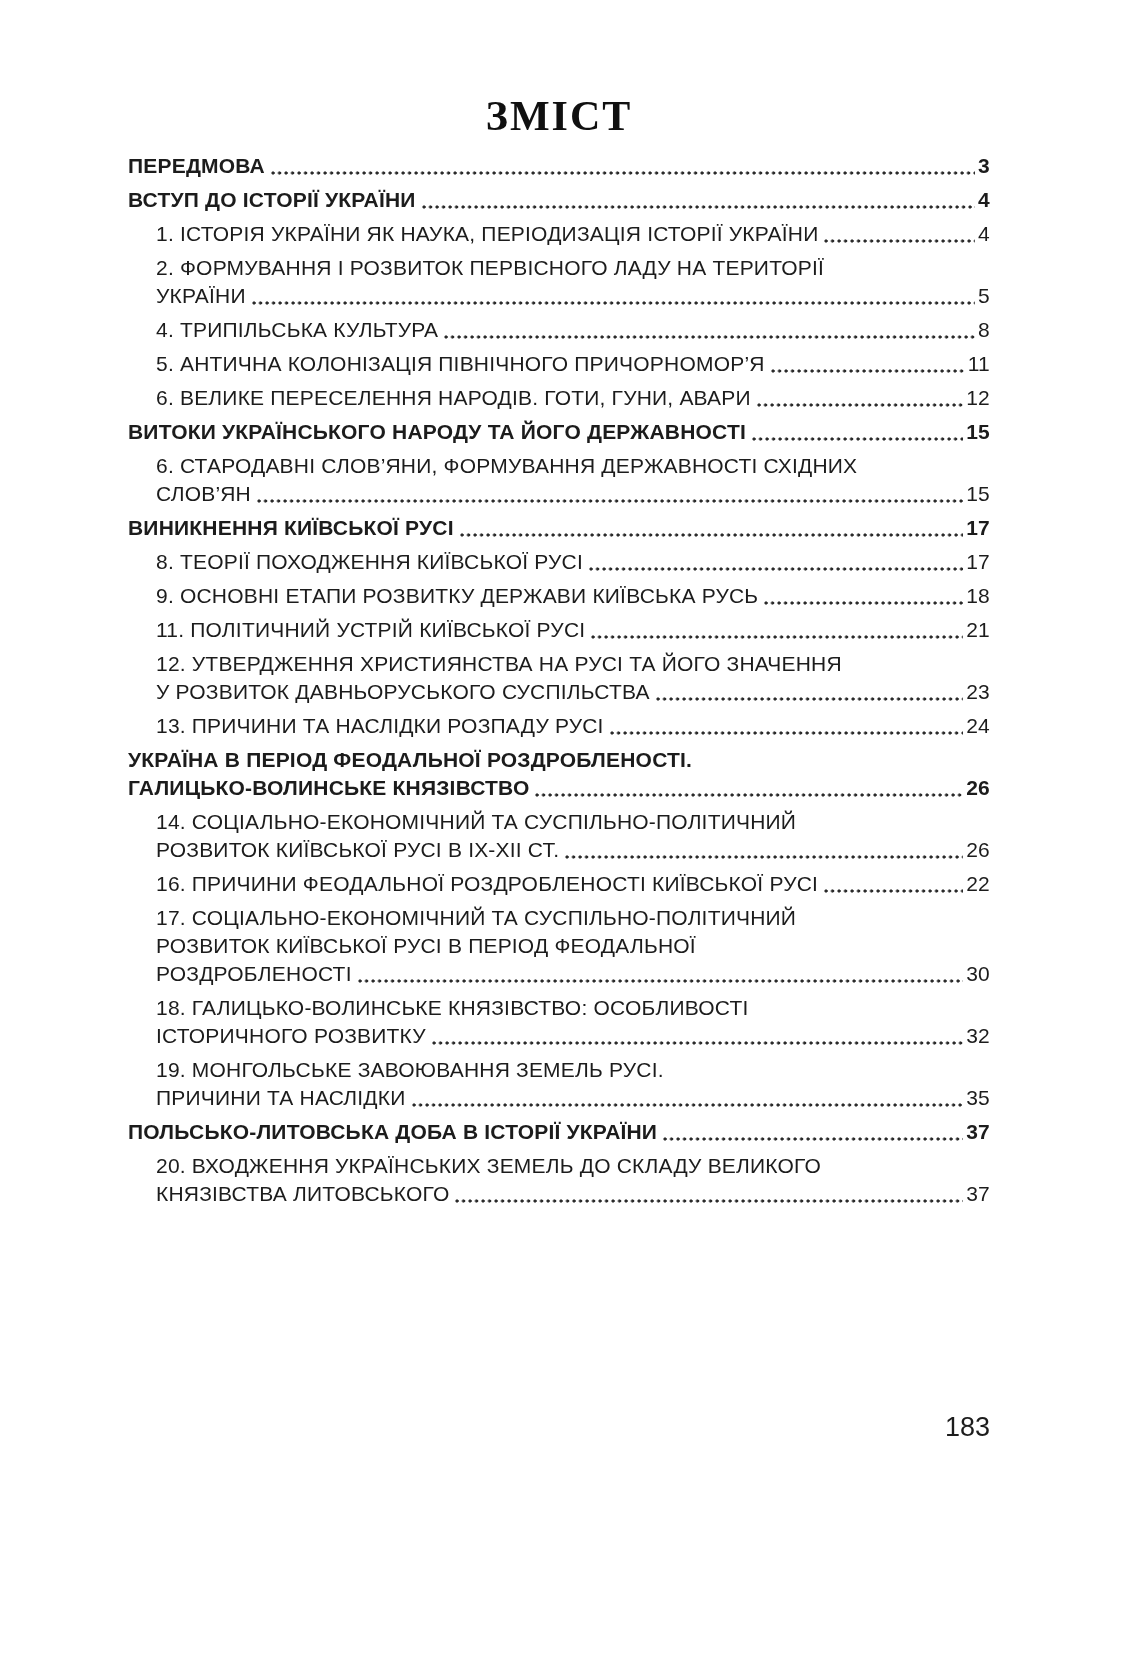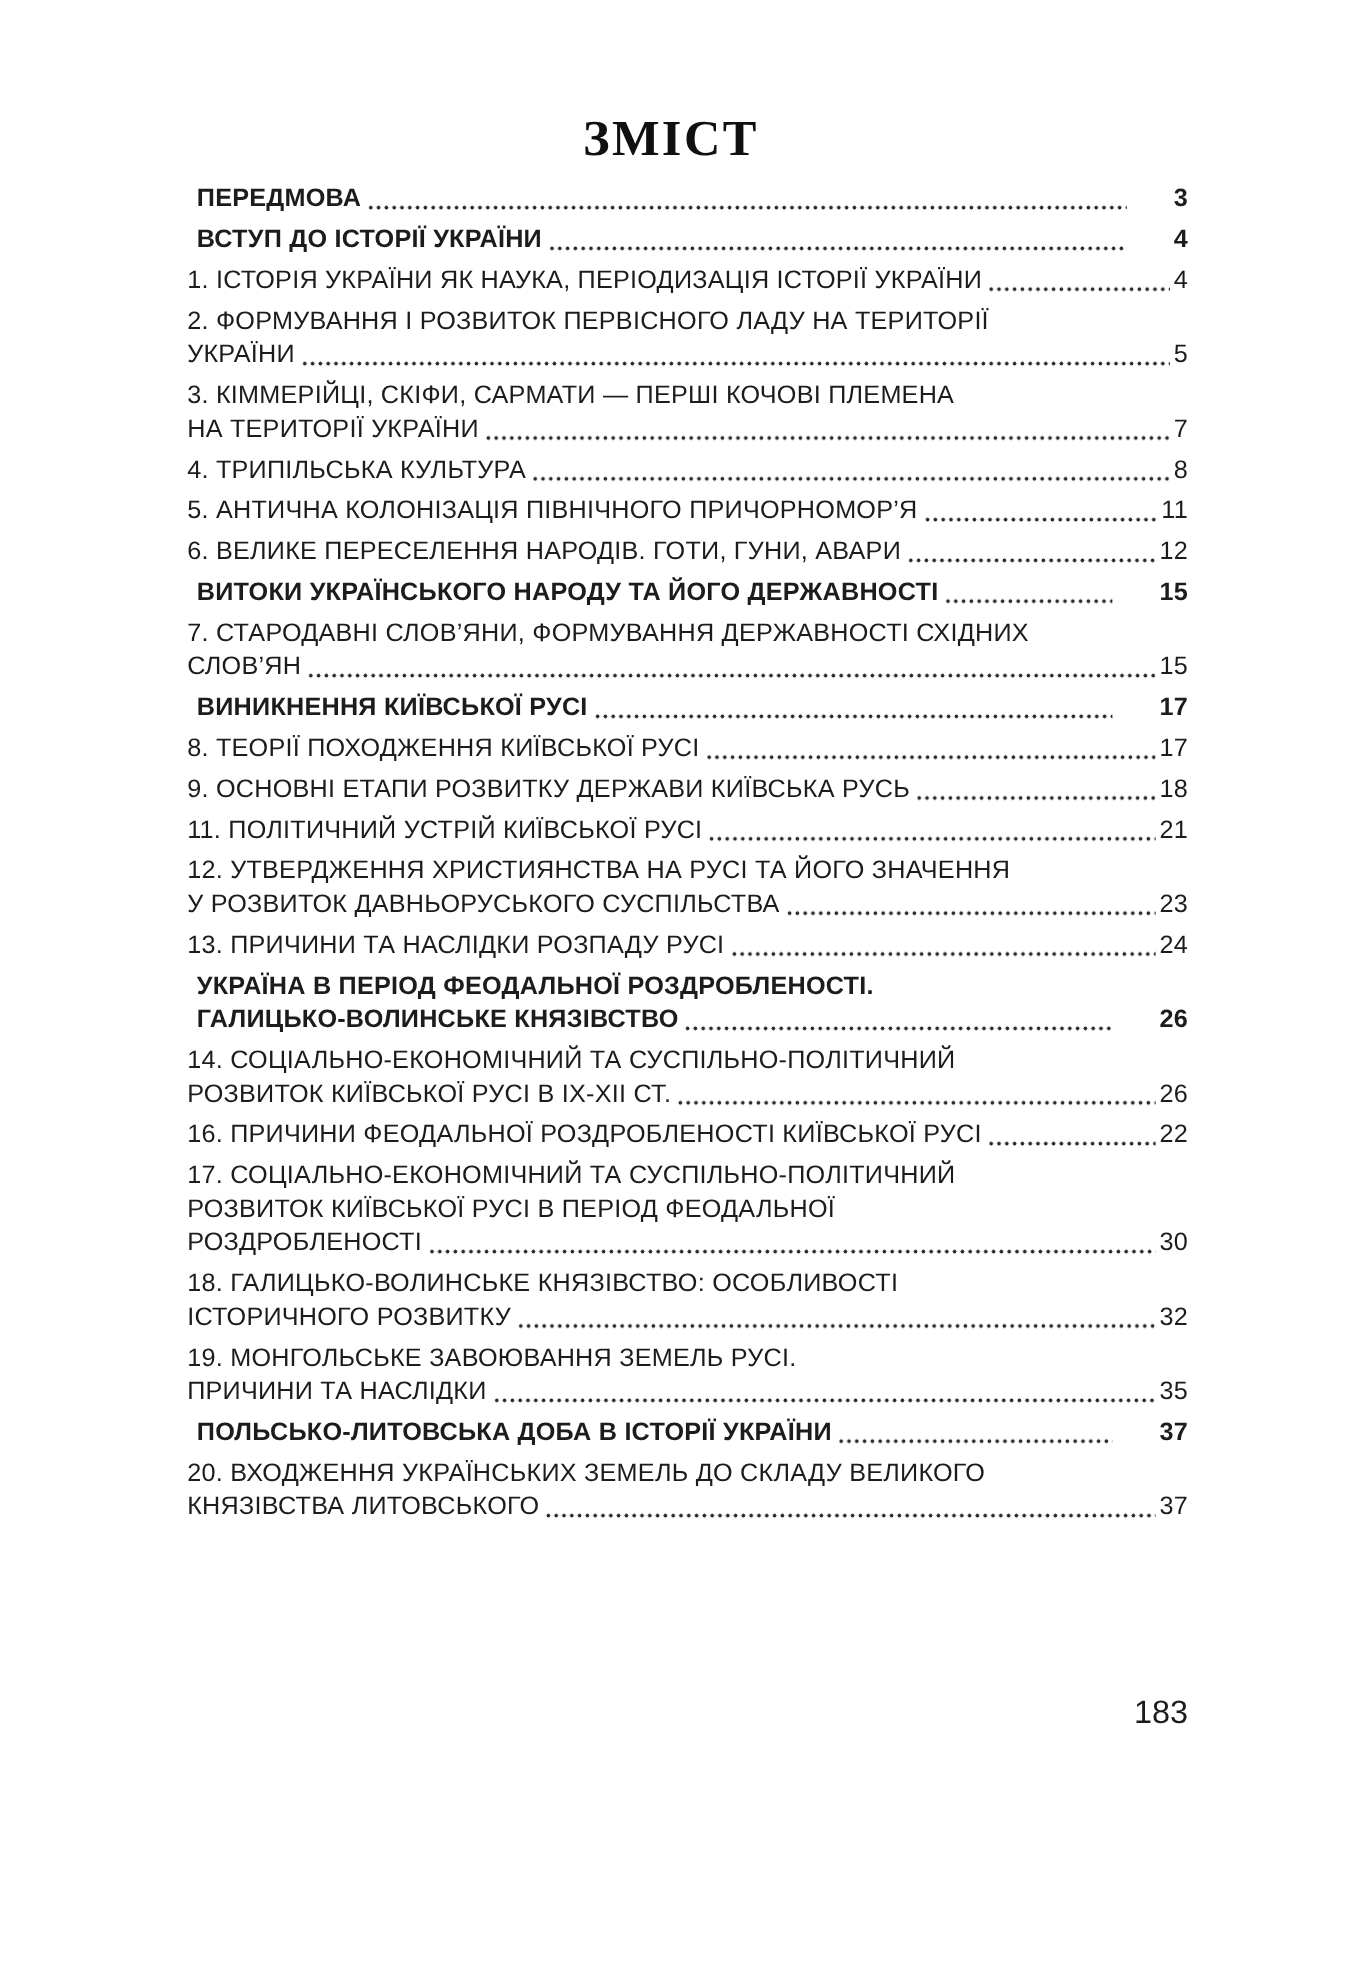--- a/index.html
+++ b/index.html
@@ -39,21 +39,21 @@
   .toc-entry { margin-bottom: 6px; }
   .toc-entry.section { padding-left: 28px; }
   .entry-line {
     font-size: 21px;
     line-height: 28px;
     letter-spacing: 0.2px;
   }
   .entry-line.with-leader { display: flex; align-items: baseline; }
   .line-text { flex: 0 0 auto; white-space: nowrap; }
   .toc-entry.chapter .line-text,
-  .toc-entry.chapter .page-num { font-weight: bold; margin-left: 36px; }
+  .toc-entry.chapter .page-num { font-weight: bold; }
   .leader {
     flex: 1 1 auto;
     align-self: flex-end;
     height: 4px;
     margin: 0 3px 5px 6px;
     background-image: radial-gradient(circle at 2px 2px, #2a2a2a 1.35px, transparent 1.85px);
     background-size: 6.5px 4px;
     background-repeat: repeat-x;
     background-position: left bottom;
   }
@@ -96,28 +96,20 @@
       </div>
       <div class="toc-entry section">
         <div class="entry-line"><span class="line-text">2. ФОРМУВАННЯ І РОЗВИТОК ПЕРВІСНОГО ЛАДУ НА ТЕРИТОРІЇ</span></div>
         <div class="entry-line with-leader">
           <span class="line-text">УКРАЇНИ</span>
           <span class="leader"></span>
           <span class="page-num">5</span>
         </div>
       </div>
       <div class="toc-entry section">
-        <div class="entry-line"><span class="line-text">3. КІММЕРІЙЦІ, СКІФИ, САРМАТИ — ПЕРШІ КОЧОВІ ПЛЕМЕНА</span></div>
-        <div class="entry-line with-leader">
-          <span class="line-text">НА ТЕРИТОРІЇ УКРАЇНИ</span>
-          <span class="leader"></span>
-          <span class="page-num">7</span>
-        </div>
-      </div>
-      <div class="toc-entry section">
         <div class="entry-line with-leader">
           <span class="line-text">4. ТРИПІЛЬСЬКА КУЛЬТУРА</span>
           <span class="leader"></span>
           <span class="page-num">8</span>
         </div>
       </div>
       <div class="toc-entry section">
         <div class="entry-line with-leader">
           <span class="line-text">5. АНТИЧНА КОЛОНІЗАЦІЯ ПІВНІЧНОГО ПРИЧОРНОМОР’Я</span>
           <span class="leader"></span>
@@ -132,21 +124,21 @@
         </div>
       </div>
       <div class="toc-entry chapter">
         <div class="entry-line with-leader">
           <span class="line-text">ВИТОКИ УКРАЇНСЬКОГО НАРОДУ ТА ЙОГО ДЕРЖАВНОСТІ</span>
           <span class="leader"></span>
           <span class="page-num">15</span>
         </div>
       </div>
       <div class="toc-entry section">
-        <div class="entry-line"><span class="line-text">7. СТАРОДАВНІ СЛОВ’ЯНИ, ФОРМУВАННЯ ДЕРЖАВНОСТІ СХІДНИХ</span></div>
+        <div class="entry-line"><span class="line-text">6. СТАРОДАВНІ СЛОВ’ЯНИ, ФОРМУВАННЯ ДЕРЖАВНОСТІ СХІДНИХ</span></div>
         <div class="entry-line with-leader">
           <span class="line-text">СЛОВ’ЯН</span>
           <span class="leader"></span>
           <span class="page-num">15</span>
         </div>
       </div>
       <div class="toc-entry chapter">
         <div class="entry-line with-leader">
           <span class="line-text">ВИНИКНЕННЯ КИЇВСЬКОЇ РУСІ</span>
           <span class="leader"></span>

